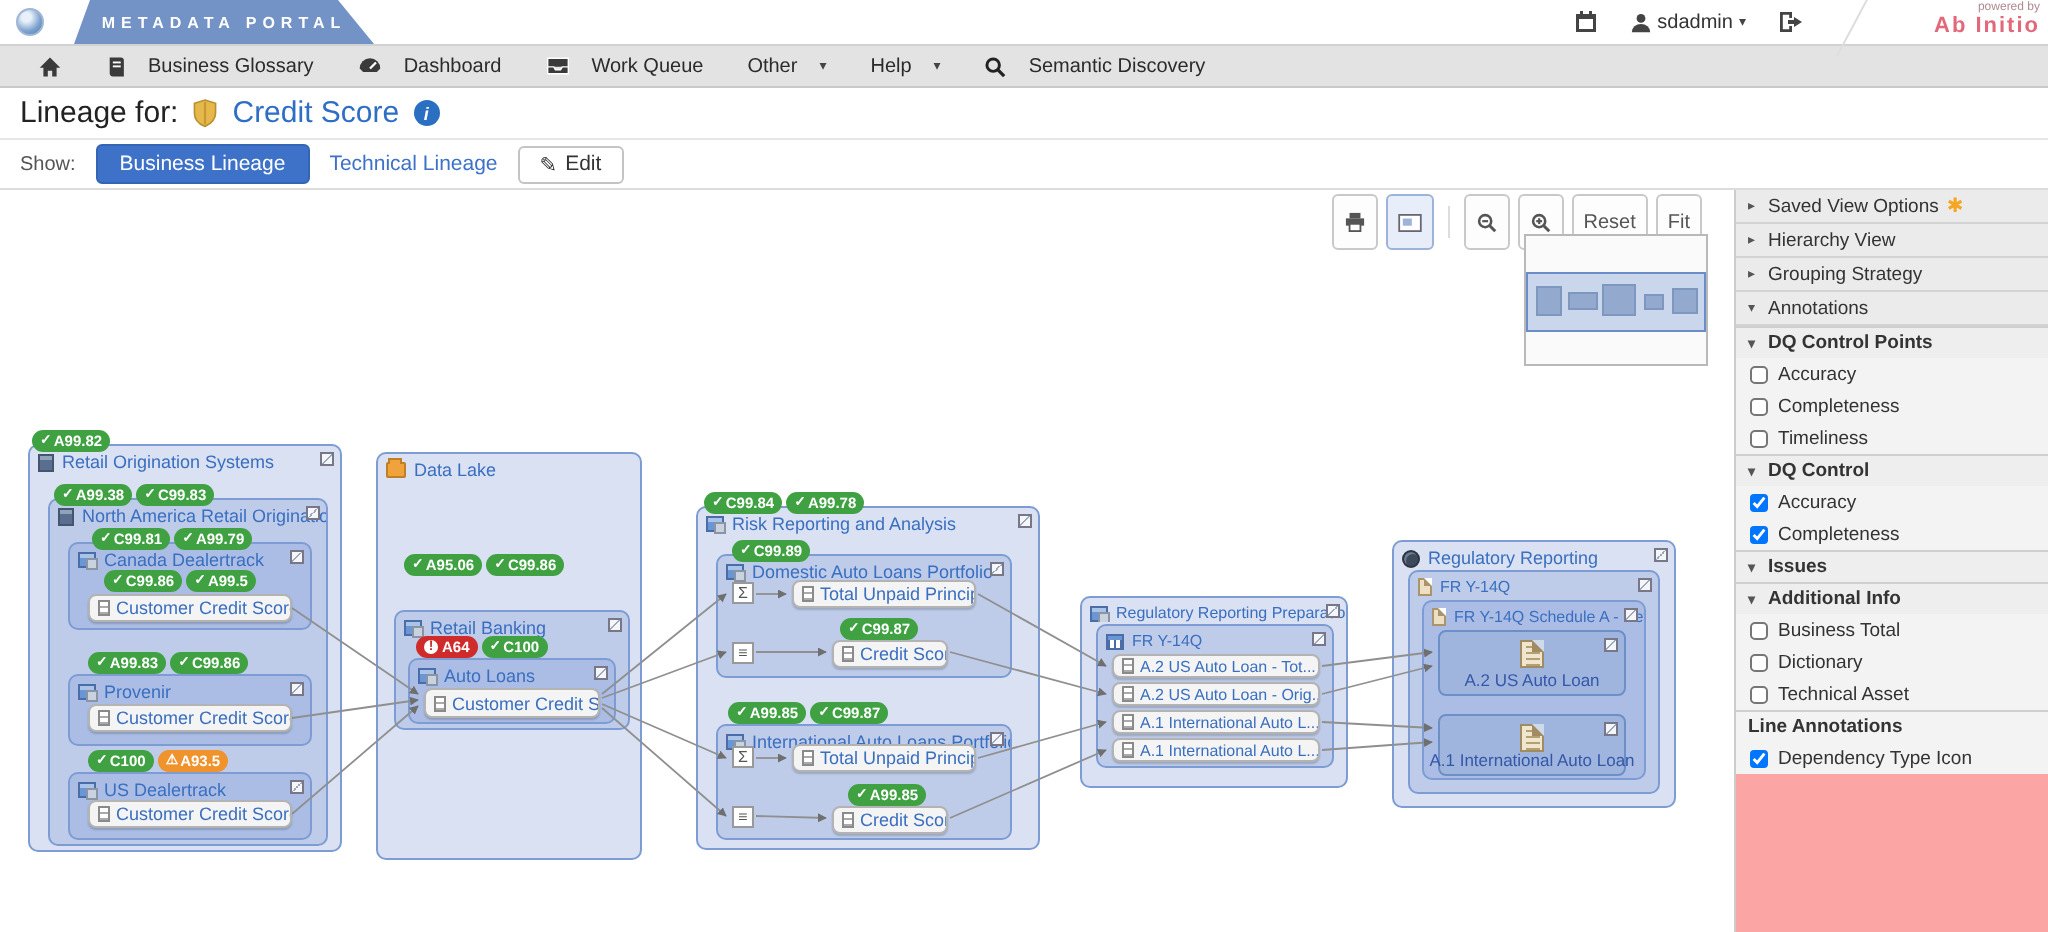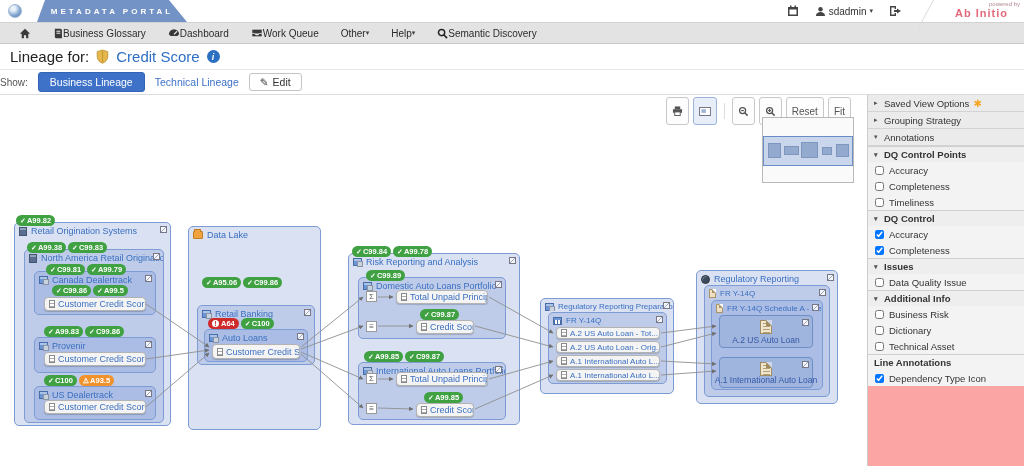--- a/index.html
+++ b/index.html
@@ -12,37 +12,37 @@
   .banner { position:absolute; left:37px; top:0; width:150px; height:22px; background:#7392c5;
             clip-path:polygon(8px 0, calc(100% - 18px) 0, 100% 100%, 0 100%);
             display:flex; align-items:center; justify-content:center; }
   .banner span { color:#fff; font-size:8px; font-weight:bold; letter-spacing:3px; }
   .top-right { position:absolute; right:122px; top:0; height:22px; display:flex; align-items:center; gap:16px; }
   .userchip { display:flex; align-items:center; gap:3px; font-size:10px; color:#333; }
   .caret { font-size:7px; color:#444; }
   .corner { position:absolute; right:0; top:0; width:96px; height:22px; background:#fff; }
   .corner::before { content:""; position:absolute; left:-2px; top:-4px; width:1px; height:34px; background:#ddd; transform:rotate(28deg); }
   .pwb { position:absolute; right:4px; top:1px; font-size:6px; color:#b0888f; }
-  .brandlogo { position:absolute; right:16px; top:7px; font-size:11px; font-weight:bold; letter-spacing:1px; color:#e2697c; }
+  .brandlogo { position:absolute; right:4px; top:7px; font-size:11px; font-weight:bold; letter-spacing:1px; color:#e2697c; }
 
   
   #mainnav { height:22px; background:#e3e3e3; border-top:1px solid #d2d2d2; border-bottom:1px solid #c9c9c9;
              display:flex; align-items:center; padding-left:8px; }
-  .nav-item { display:flex; align-items:center; gap:0; padding:0 11px; font-size:10px; color:#2b2b2b; height:100%; cursor:pointer;justify-content:flex-end; }
+  .nav-item { display:flex; align-items:center; gap:11px; padding:0 11px; font-size:10px; color:#2b2b2b; height:100%; cursor:pointer;justify-content:flex-end; }
   .nav-item svg { display:block; }
 
   
   #title-row { height:26px; display:flex; align-items:center; gap:7px; padding-left:10px; border-bottom:1px solid #e6e6e6; }
   #lineage-label { font-size:15px; color:#222; }
   #entity-link { font-size:15px; color:#2e6fc5; }
   .info-dot { width:13px; height:13px; border-radius:50%; background:#2a6fc2; color:#fff; font-size:9px; font-weight:bold;
               display:flex; align-items:center; justify-content:center; font-style:italic; }
 
   
-  #controls-row { height:25px; display:flex; align-items:center; gap:10px; border-bottom:1px solid #dcdcdc; }
+  #controls-row { height:25px; display:flex; align-items:center; gap:10px; padding-left:10px; border-bottom:1px solid #dcdcdc; }
   #show-label { font-size:10px; color:#555; }
   .btn-primary { background:#3d72c8; color:#fff; font-size:10.5px; border:1px solid #3465b4; border-radius:3px; padding:3px 11px; }
   .link-toggle { color:#3d72c8; font-size:10.5px; background:none; border:none; }
   .btn-plain { background:#fff; color:#333; font-size:10.5px; border:1px solid #c4c4c4; border-radius:3px; padding:2px 10px; display:flex; gap:4px; align-items:center; }
 
   
   #main { position:relative; height:371px; }
   #canvas { position:absolute; left:0; top:0; width:868px; height:371px; background:#fff; overflow:hidden; border-right:1px solid #ccc; }
   #edges { position:absolute; left:0; top:0; pointer-events:none; }
 
@@ -532,20 +532,24 @@
   </div>
 
   <aside id="sidebar">
     <div class="srow acc">
       <span class="car">▸</span>
       <span>Saved View Options</span>
       <span class="star">✱</span>
     </div>
     <div class="srow acc">
       <span class="car">▸</span>
+      <span>Hierarchy View</span>
+    </div>
+    <div class="srow acc">
+      <span class="car">▸</span>
       <span>Grouping Strategy</span>
     </div>
     <div class="srow acc">
       <span class="car">▾</span>
       <span>Annotations</span>
     </div>
     <div class="srow sec">
       <span class="car">▾</span>
       <span>DQ Control Points</span>
     </div>
@@ -570,31 +574,27 @@
       <span>Accuracy</span>
     </div>
     <div class="srow">
       <input type="checkbox" checked="checked" style="">
       <span>Completeness</span>
     </div>
     <div class="srow sec">
       <span class="car">▾</span>
       <span>Issues</span>
     </div>
-    <div class="srow">
-      <input type="checkbox" style="">
-      <span>Data Quality Issue</span>
-    </div>
     <div class="srow sec">
       <span class="car">▾</span>
       <span>Additional Info</span>
     </div>
     <div class="srow">
       <input type="checkbox" style="">
-      <span>Business Risk</span>
+      <span>Business Total</span>
     </div>
     <div class="srow">
       <input type="checkbox" style="">
       <span>Dictionary</span>
     </div>
     <div class="srow">
       <input type="checkbox" style="">
       <span>Technical Asset</span>
     </div>
     <div class="srow plain">

